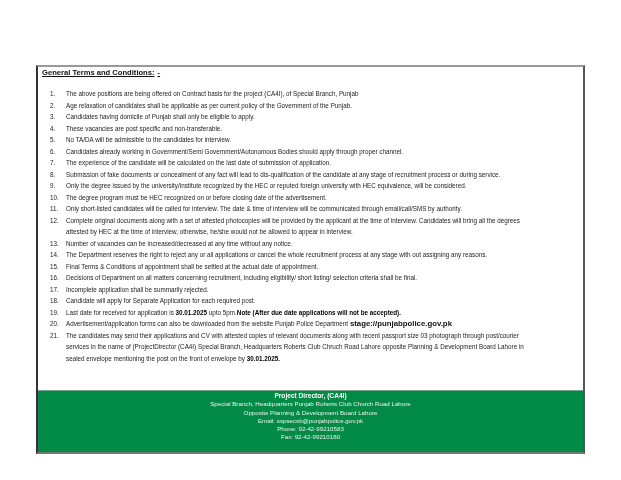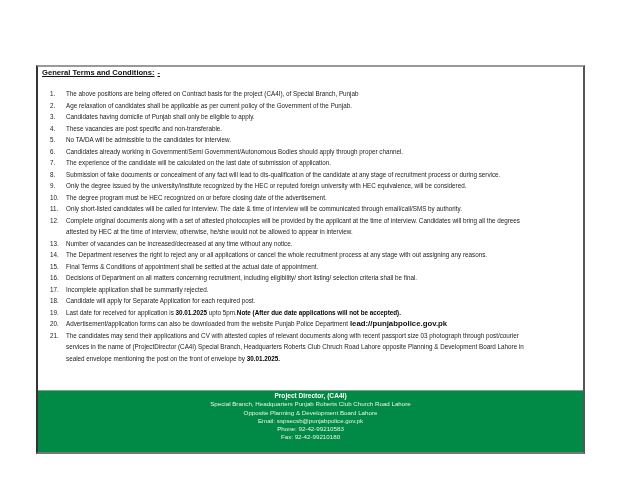--- a/index.html
+++ b/index.html
@@ -111,21 +111,21 @@
     <div class="item" style="top:215px;position:absolute;">
         <span class="num">18.</span>
         <span class="txt">Candidate will apply for Separate Application for each required post.</span>
       </div>
     <div class="item" style="top:226.5px;position:absolute;">
         <span class="num">19.</span>
         <span class="txt"><span>Last date for received for application is </span><span class="bold">30.01.2025</span><span> upto 5pm.</span><span class="bold">Note (After due date applications will not be accepted).</span></span>
       </div>
     <div class="item" style="top:238px;position:absolute;">
         <span class="num">20.</span>
-        <span class="txt"><span>Advertisement/application forms can also be downloaded from the website Punjab Police Department </span><span class="url">lead://punjabpolice.gov.pk</span></span>
+        <span class="txt"><span>Advertisement/application forms can also be downloaded from the website Punjab Police Department </span><span class="url">stage://punjabpolice.gov.pk</span></span>
       </div>
     <div class="item" style="top:249.5px;position:absolute;">
         <span class="num">21.</span>
         <span class="txt">The candidates may send their applications and CV with attested copies of relevant documents along with recent passport size 03 photograph through post/courier</span>
       </div>
     <div class="item cont" style="top:261px;position:absolute;">
         <span class="txt">services in the name of (ProjectDirector (CA4I) Special Branch, Headquarters Roberts Club Chruch Road Lahore opposite Planning &amp; Development Board Lahore in</span>
       </div>
     <div class="item cont" style="top:272.5px;position:absolute;">
         <span class="txt"><span>sealed envelope mentioning the post on the front of envelope by </span><span class="bold">30.01.2025.</span></span>

